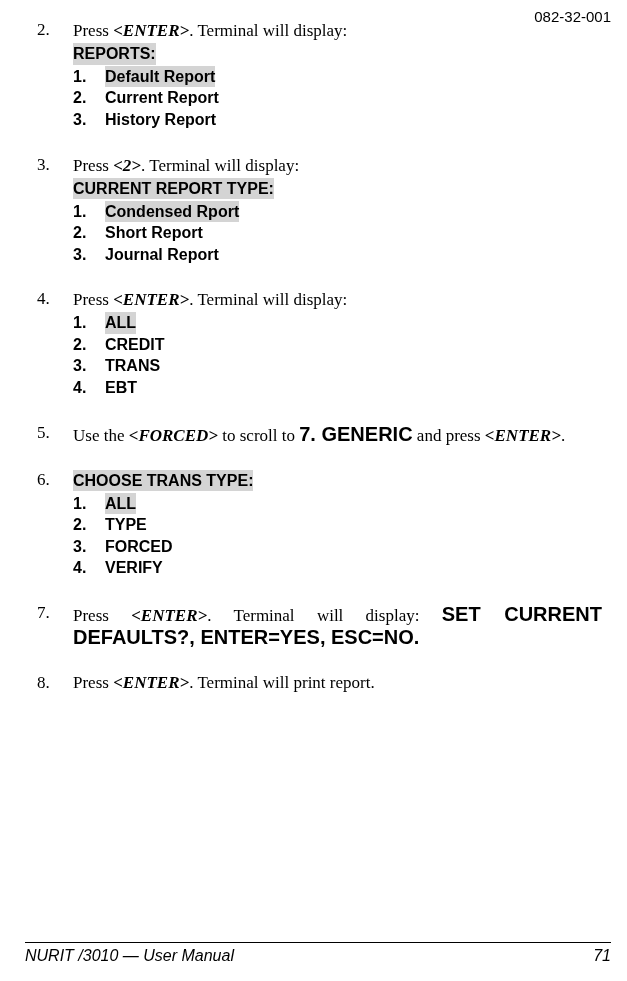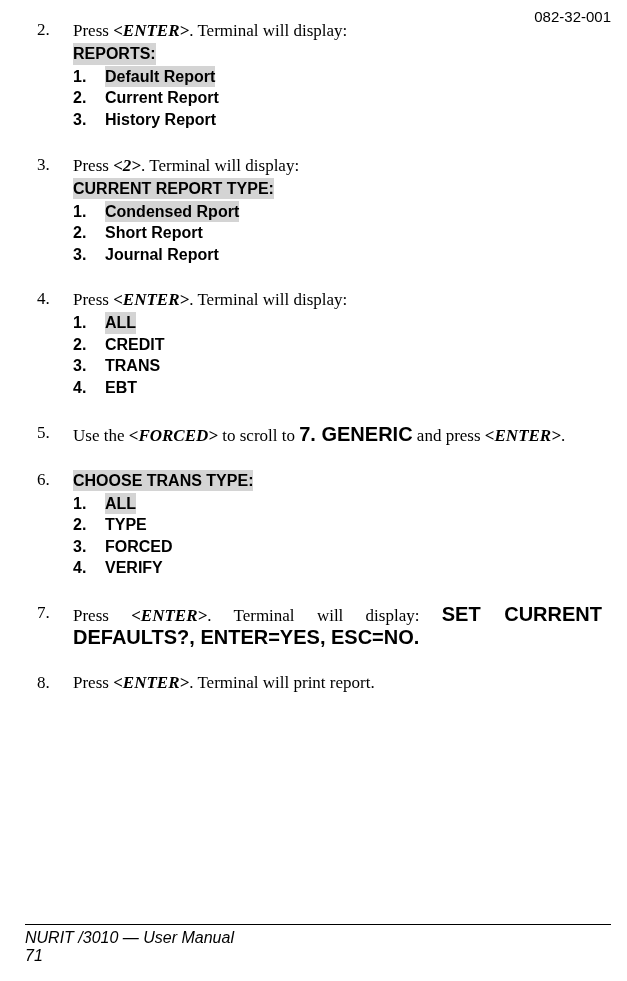--- a/index.html
+++ b/index.html
@@ -76,21 +76,20 @@
       bottom: 16px;
       left: 25px;
       right: 16px;
       border-top: 1.5px solid #000;
       padding-top: 4px;
       font-family: Arial, Helvetica, sans-serif;
       font-style: italic;
       font-size: 16px;
       display: flex;
       justify-content: space-between;
-      flex-direction: column;
     }
   </style>
 </head>
 <body>
 
 <div class="doc-number">082-32-001</div>
 
 <div class="content">
 
   <div class="step">

